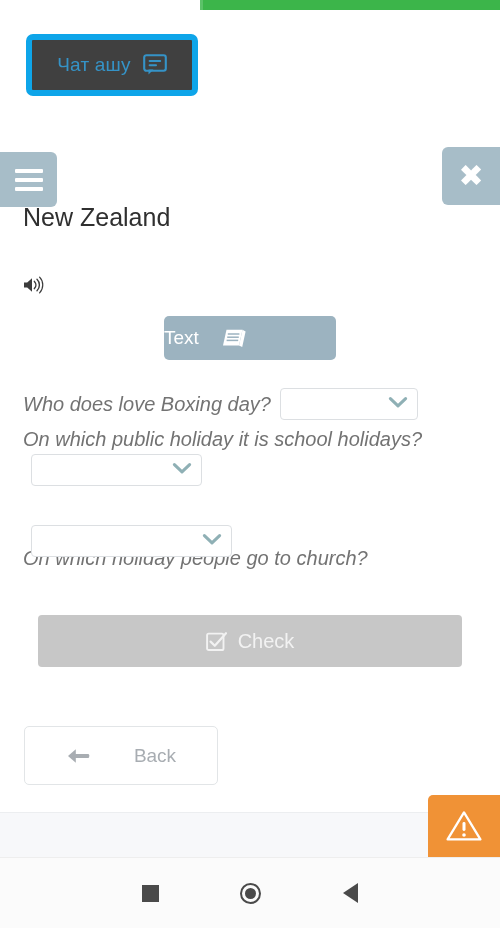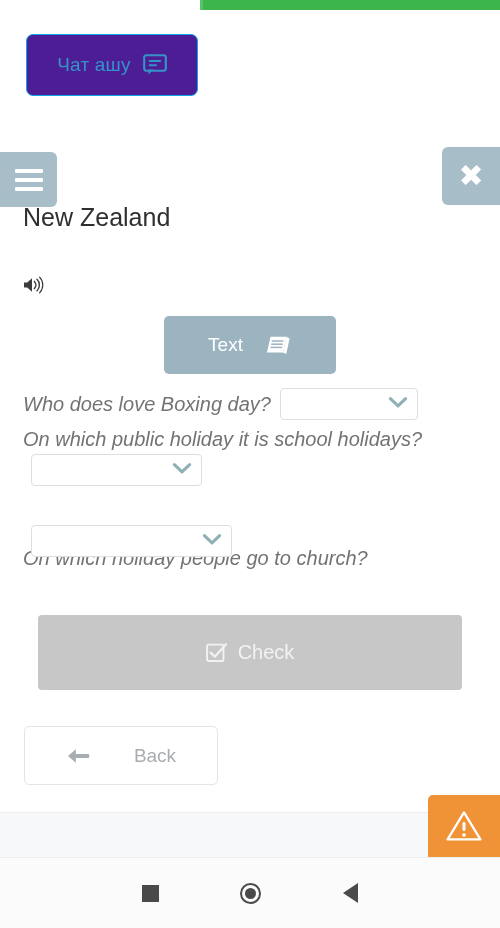--- a/index.html
+++ b/index.html
@@ -37,22 +37,22 @@
     background: #5cc269;
   }
 
   
   .chat-btn {
     position: absolute;
     left: 26px;
     top: 34px;
     width: 172px;
     height: 62px;
-    background: #4c1d95;
-    border: 1px solid #0ea5e9;
+    background: #404040;
+    border: 6px solid #0ea5e9;
     border-radius: 7px;
     display: flex;
     align-items: center;
     justify-content: center;
     gap: 12px;
     cursor: pointer;
   }
   .chat-btn-label {
     color: #3593c7;
     font-size: 19px;
@@ -129,26 +129,25 @@
     color: #3c3c3c;
   }
   .speaker-icon { display: block; cursor: pointer; }
 
   
   .text-btn {
     position: absolute;
     left: 164px;
     top: 316px;
     width: 172px;
-    height: 58px;
+    height: 44px;
     background: #9cb3c0;
     border-radius: 5px;
     display: flex;
     align-items: center;
-    justify-content: center;
     gap: 23px;
     cursor: pointer;
   }
   .text-btn-label {
     color: #ffffff;
     font-size: 19px;
   }
   .book-icon { display: block; }
 
   
@@ -189,21 +188,21 @@
   .dd-1 { width: 138px; }
   .dd-2 { position: absolute; left: 31px; top: 454px; width: 171px; }
   .dd-3 { position: absolute; left: 31px; top: 525px; width: 201px; }
 
   
   .check-btn {
     position: absolute;
     left: 38px;
     top: 615px;
     width: 424px;
-    height: 75px;
+    height: 52px;
     background: #c7c7c7;
     border: none;
     border-radius: 4px;
     display: flex;
     align-items: center;
     justify-content: center;
     gap: 11px;
     cursor: default;
   }
   .check-btn-label {

